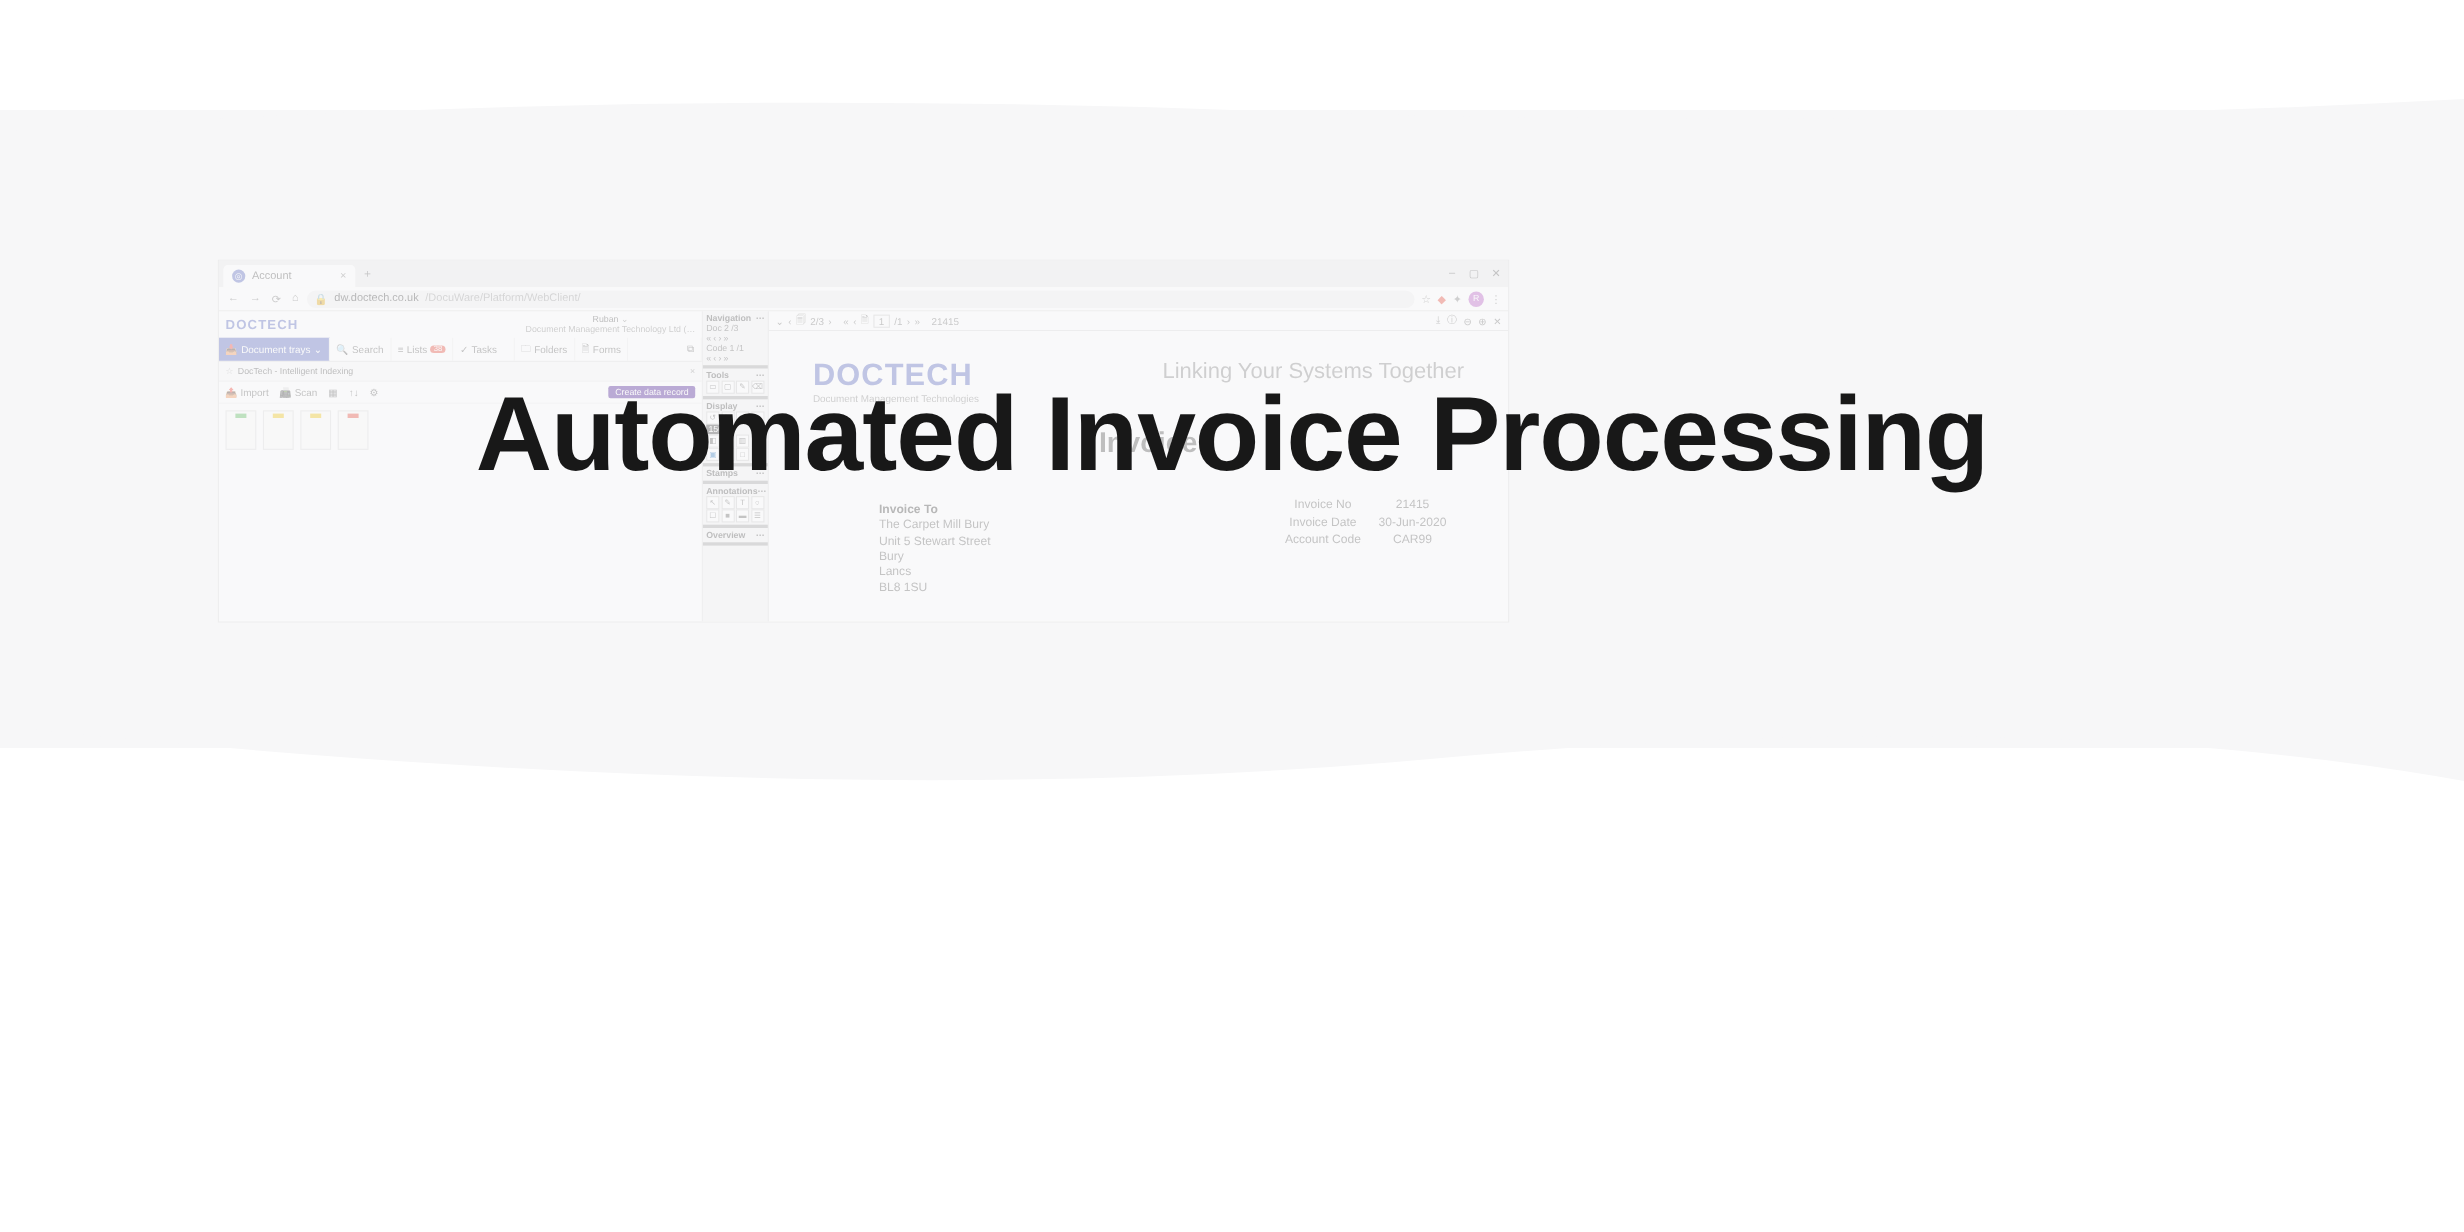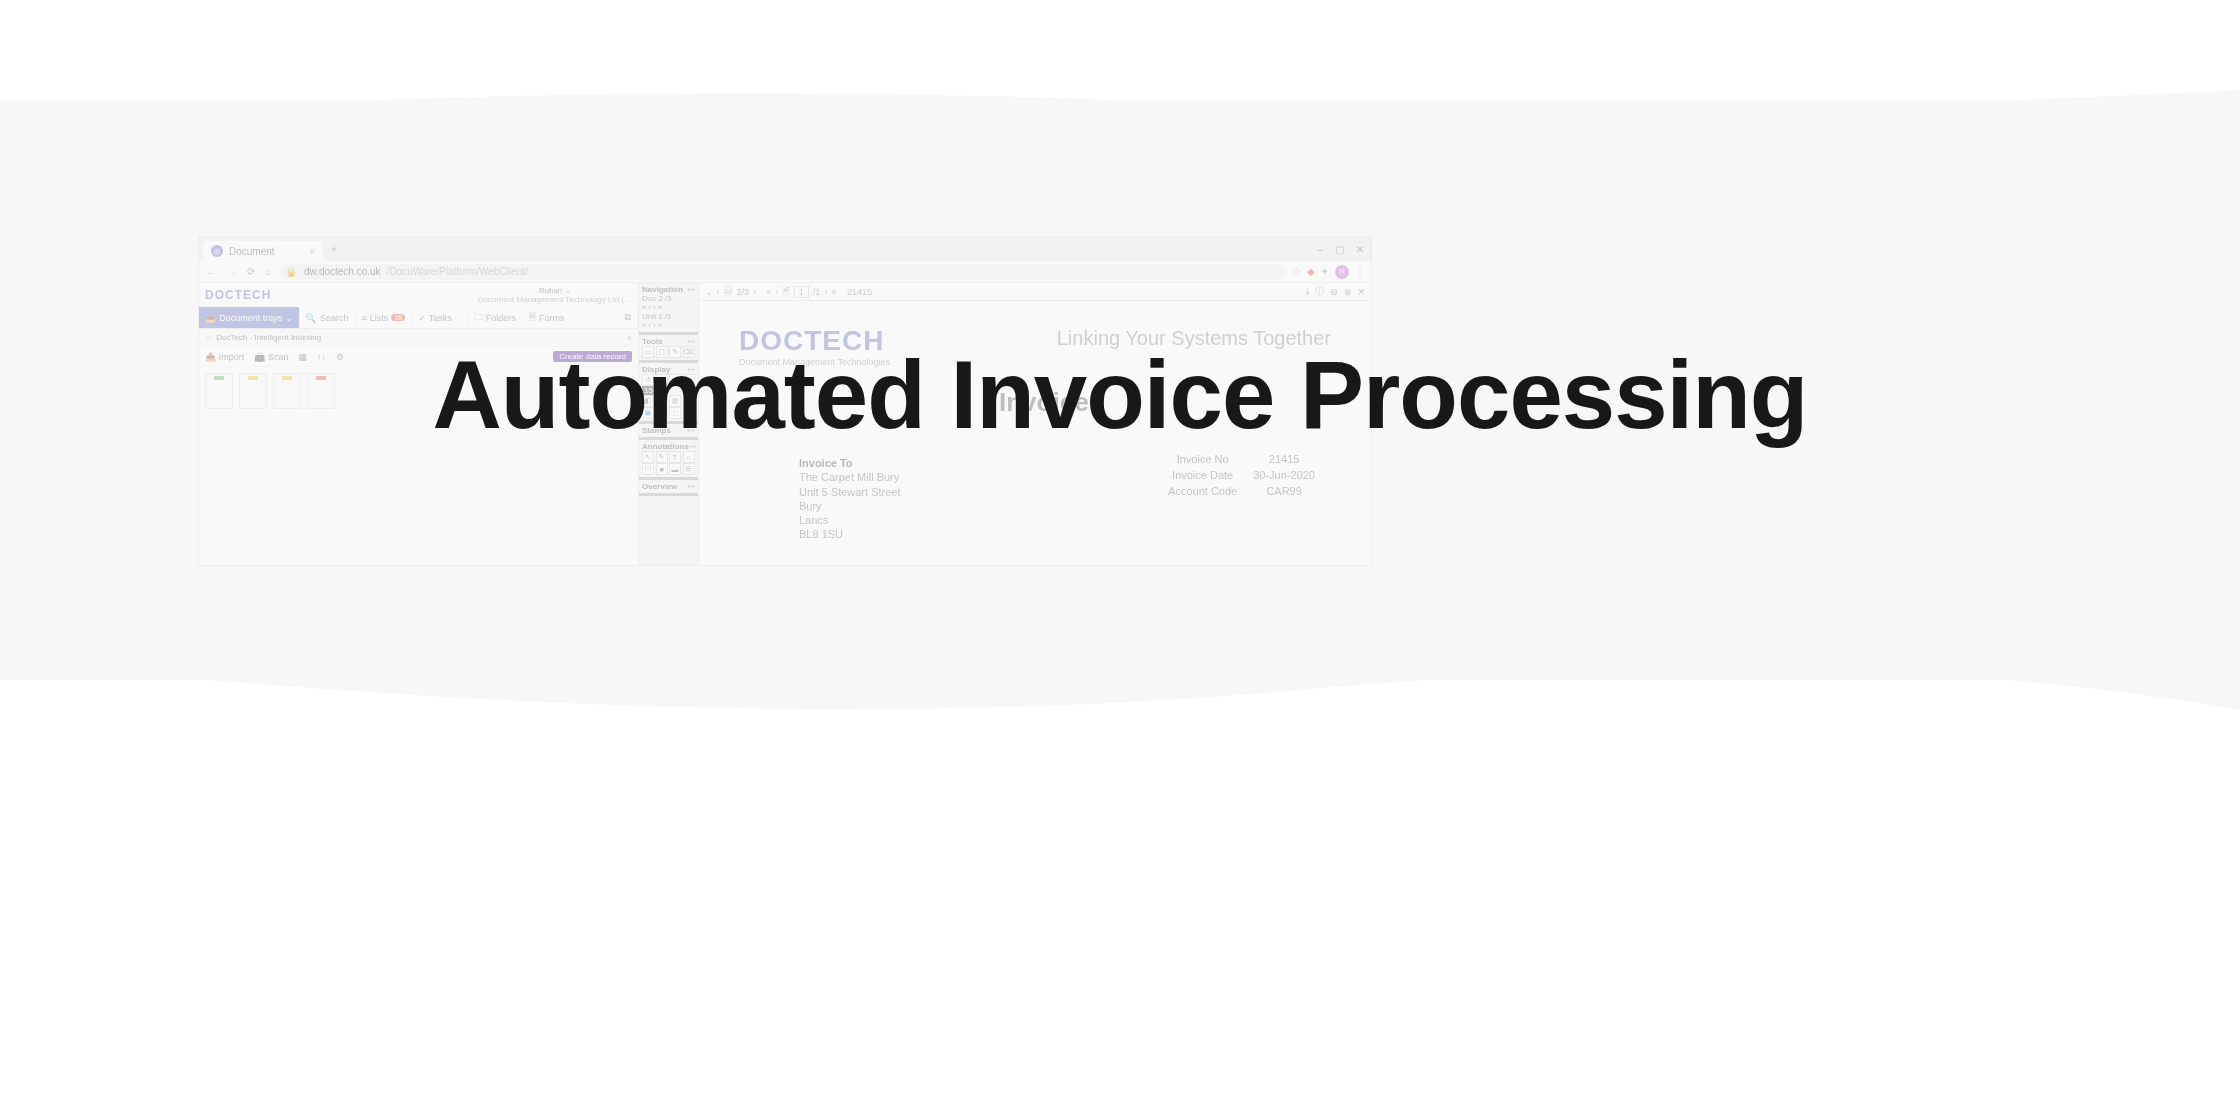--- a/index.html
+++ b/index.html
@@ -86,21 +86,21 @@
 <div class="wave-bottom">
 <svg viewBox="0 0 2240 80" preserveAspectRatio="none">
       <path d="M0,0 Q750,80 1300,30 T2240,50 V0 H0 Z" fill="#f7f7f8"></path>
     </svg>
 </div>
 
 <div class="browser">
   <div class="b-tabbar">
     <div class="b-tab">
       <span class="ico">◎</span>
-      <span>Document</span>
+      <span>Account</span>
       <span class="x">×</span>
     </div>
     <div class="b-newtab">＋</div>
     <div class="b-win">
       <span>–</span>
       <span>▢</span>
       <span>✕</span>
     </div>
   </div>
   <div class="b-addr">
@@ -180,21 +180,21 @@
             <span>2</span> 
             <span>/3</span>
           </div>
         <div class="row">
             <span>«</span>
             <span>‹</span>
             <span>›</span>
             <span>»</span>
           </div>
         <div class="row">
-            <span>Unit</span> 
+            <span>Code</span> 
             <span>1</span> 
             <span>/1</span>
           </div>
         <div class="row">
             <span>«</span>
             <span>‹</span>
             <span>›</span>
             <span>»</span>
           </div>
       </div>

